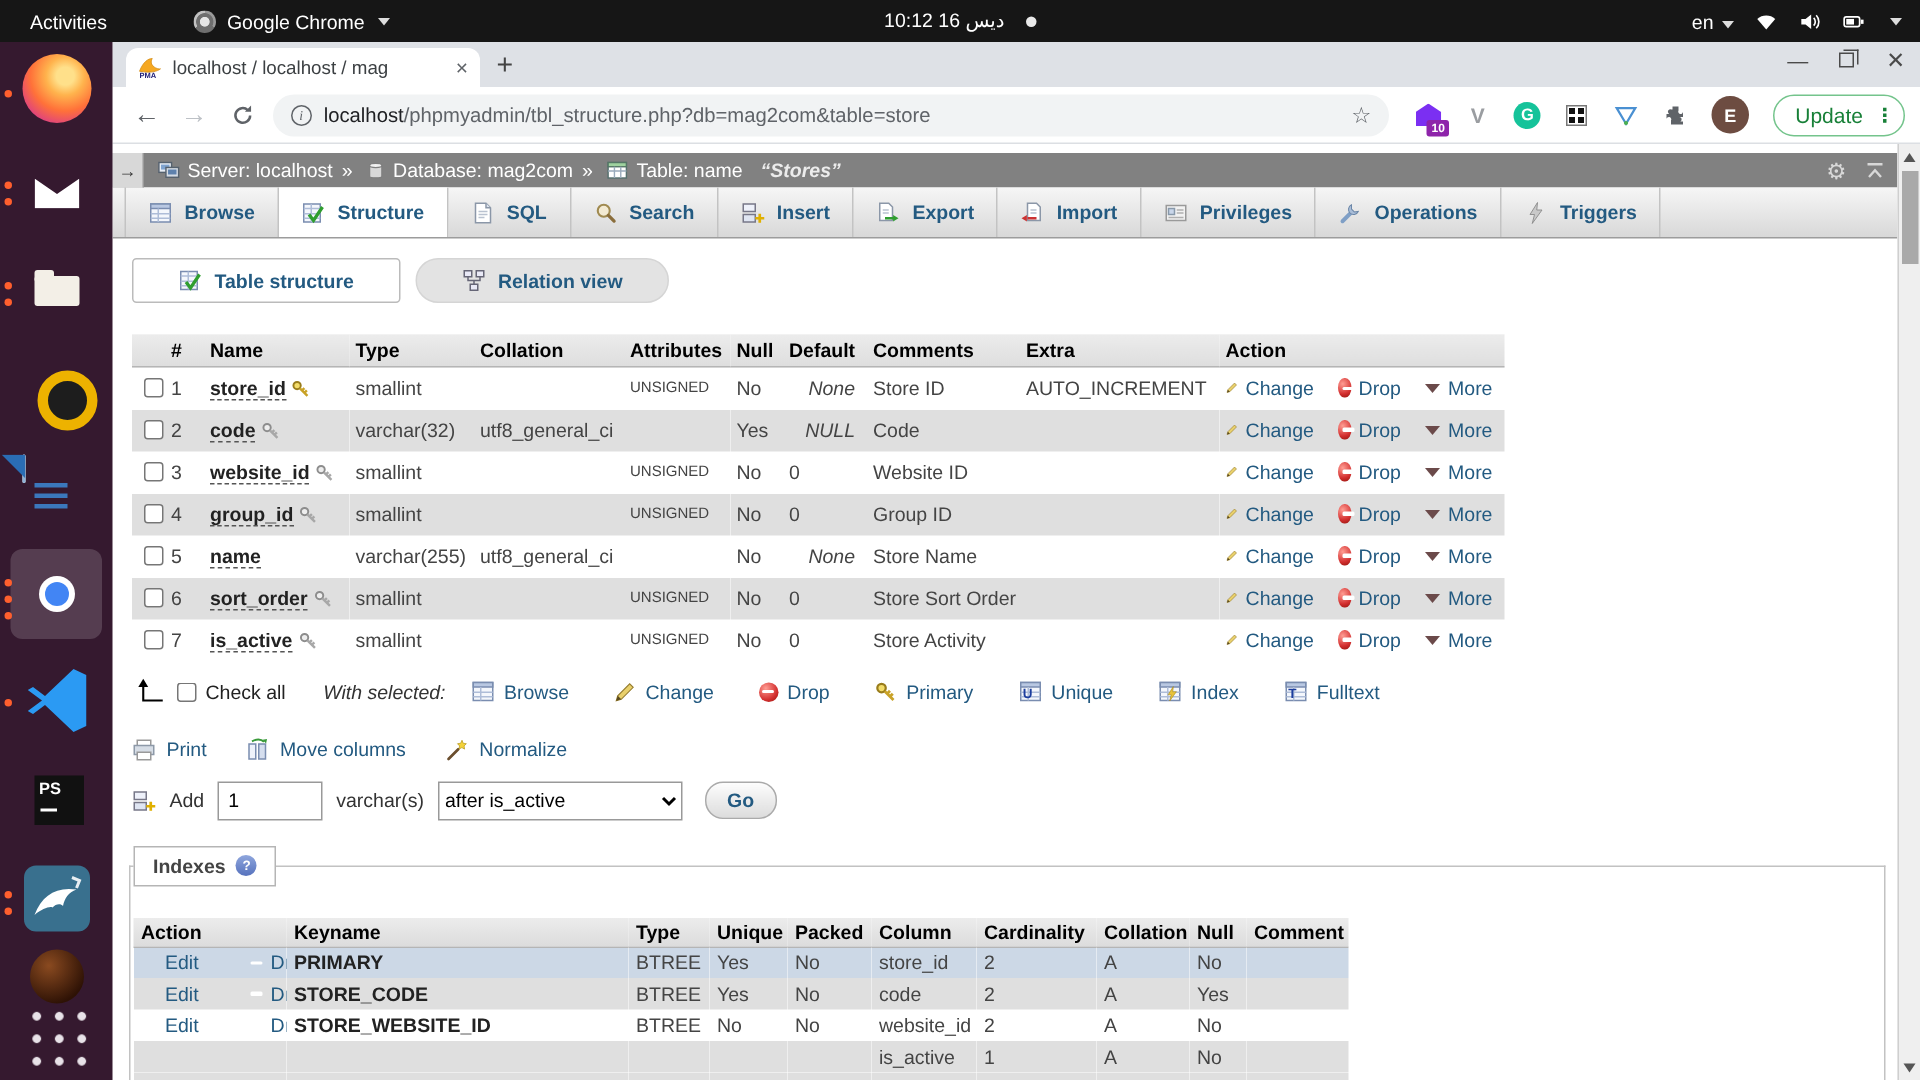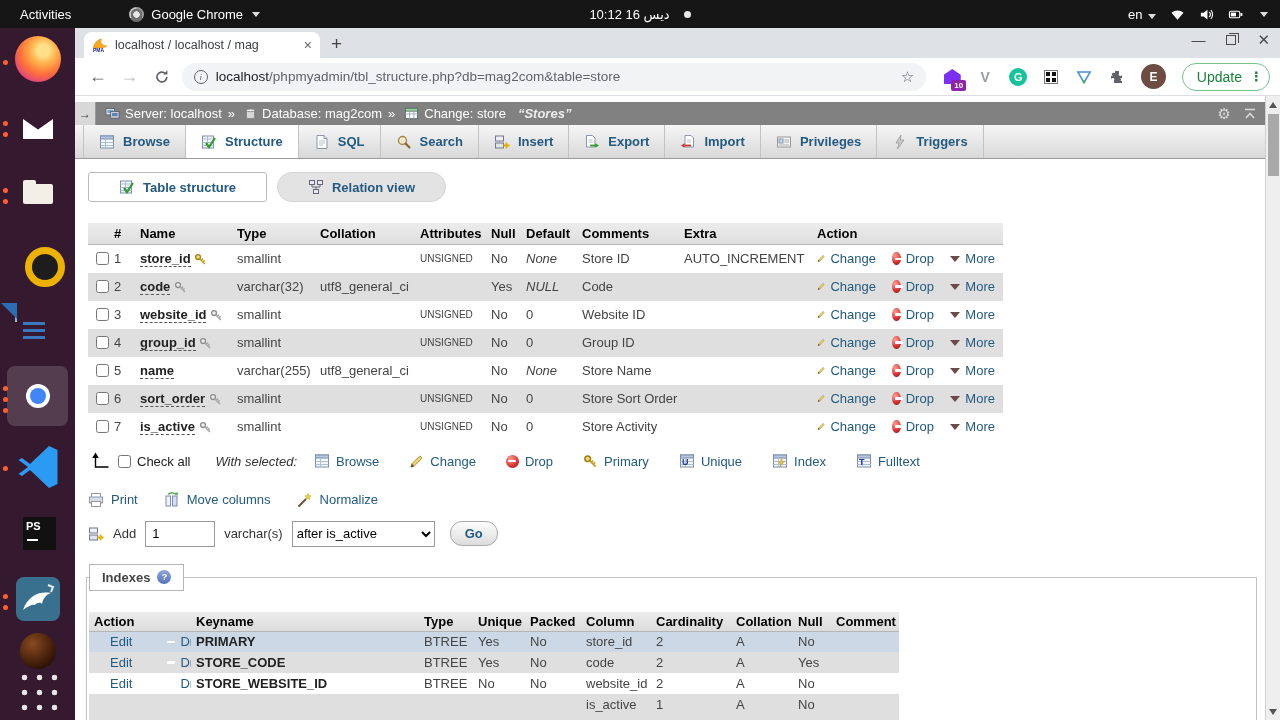--- a/index.html
+++ b/index.html
@@ -123,42 +123,42 @@
   .vbtn-rv{background:#e3e3e3;border:1px solid #d5d5d5;border-radius:15px;}
 
   table{border-collapse:collapse;table-layout:fixed;}
   #ctable{margin:21px 0 0 13px;width:915px;}
   #ctable th{font-size:13px;text-align:left;padding:3px 8px 3px 4px;color:#000;
     background:linear-gradient(#ececec,#dedede);border-bottom:1px solid #b5b5b5;}
   #ctable td{padding:0 8px 0 4px;height:28px;color:#444;overflow:hidden;white-space:nowrap;}
   #ctable tr.even td{background:#dfdfdf;}
   .colname{font-weight:bold;color:#222;border-bottom:1px dashed #555;}
   .attr{font-size:10px;color:#333;}
-  .ital{font-style:italic;}
+  .ital{font-style:italic;text-align:right;}
   a.plink,.plink{color:#235a81;text-decoration:none;}
   .actcell{display:flex;align-items:center;gap:5px;}
   .actgap{width:10px;}
   .ic-drop{width:13px;height:13px;border-radius:50%;display:inline-block;position:relative;
     background:radial-gradient(circle at 35% 30%,#ff9d93,#d32f2f 62%,#8f130c);vertical-align:-2px;}
   .ic-drop::after{content:"";position:absolute;left:2.5px;top:5.4px;width:8px;height:2.4px;background:#fff;border-radius:1px;}
   .ic-more{width:0;height:0;border-left:5px solid transparent;border-right:5px solid transparent;
     border-top:6px solid #6b4a4a;display:inline-block;vertical-align:1px;}
 
   #checkall-row{margin:11px 0 0 16px;display:flex;align-items:center;gap:3px;}
   #checkall-row .lbl{color:#222;}
   .wsel{font-style:italic;margin:0 14px 0 22px;color:#333;}
   .wlink{display:flex;align-items:center;gap:6px;margin-right:27px;color:#235a81;}
   .ovl{position:relative;display:inline-block;width:16px;height:16px;}
   .ovl .ltr{position:absolute;left:3px;top:4px;font-size:9px;font-weight:bold;color:#1c3e9e;background:transparent;}
 
   #tools-row{margin:21px 0 0 13px;display:flex;align-items:center;}
   .tlink{display:flex;align-items:center;gap:7px;color:#235a81;margin-right:26px;}
   #add-row{margin:13px 0 0 13px;display:flex;align-items:center;gap:9px;color:#333;}
   #addcount{width:70px;height:26px;border:1px solid #999;padding:0 6px;font-size:13px;font-family:inherit;}
-  #addpos{width:143px;height:26px;border:1px solid #999;background:#fff;font-size:13px;font-family:inherit;}
+  #addpos{width:163px;height:26px;border:1px solid #999;background:#fff;font-size:13px;font-family:inherit;}
   #gobtn{margin-left:6px;background:linear-gradient(#fdfdfd,#dcdcdc);border:1px solid #aaa;border-radius:12px;
     padding:4px 14px;font-weight:bold;color:#235a81;font-size:13px;}
 
   #fieldset{position:relative;margin:30px 0 0 11px;width:1171px;height:230px;
     border:1px solid #c2c2c2;border-bottom:none;}
   #fs-label{position:absolute;left:2px;top:-14px;background:#fff;border:1px solid #b5b5b5;
     padding:5px 12px;display:flex;align-items:center;gap:7px;font-weight:bold;color:#444;}
   .helpdot{width:14px;height:14px;border-radius:50%;background:linear-gradient(#8fa6dd,#5672bd);
     color:#fff;font-size:9px;font-weight:bold;display:flex;align-items:center;justify-content:center;}
   #itable{margin:34px 0 0 2px;width:810px;}
@@ -490,21 +490,21 @@
         <svg width="13" height="14">
             <use href="#sym-db"></use>
           </svg>
         <span>Database: mag2com</span>
       </span>
       <span class="crumb-sep">»</span>
       <span class="crumb">
         <svg width="15" height="15">
             <use href="#sym-table"></use>
           </svg>
-        <span>Change: store</span>
+        <span>Table: name</span>
       </span>
       <span id="pmacomment">“Stores”</span>
       <span id="pmabar-right">
         <span class="gear">⚙</span>
         <svg width="14" height="14">
             <use href="#sym-collapse"></use>
           </svg>
       </span>
     </div>
 
@@ -549,20 +549,26 @@
           <svg class="ico" width="16" height="16">
             <use href="#sym-import"></use>
           </svg>
           <span>Import</span>
         </span>
       <span class="ptab">
           <svg class="ico" width="16" height="16">
             <use href="#sym-card"></use>
           </svg>
           <span>Privileges</span>
+        </span>
+      <span class="ptab">
+          <svg class="ico" width="16" height="16">
+            <use href="#sym-wrench"></use>
+          </svg>
+          <span>Operations</span>
         </span>
       <span class="ptab">
           <svg class="ico" width="16" height="16">
             <use href="#sym-bolt-gray"></use>
           </svg>
           <span>Triggers</span>
         </span>
     </div>
 
     <div id="viewbtns">

